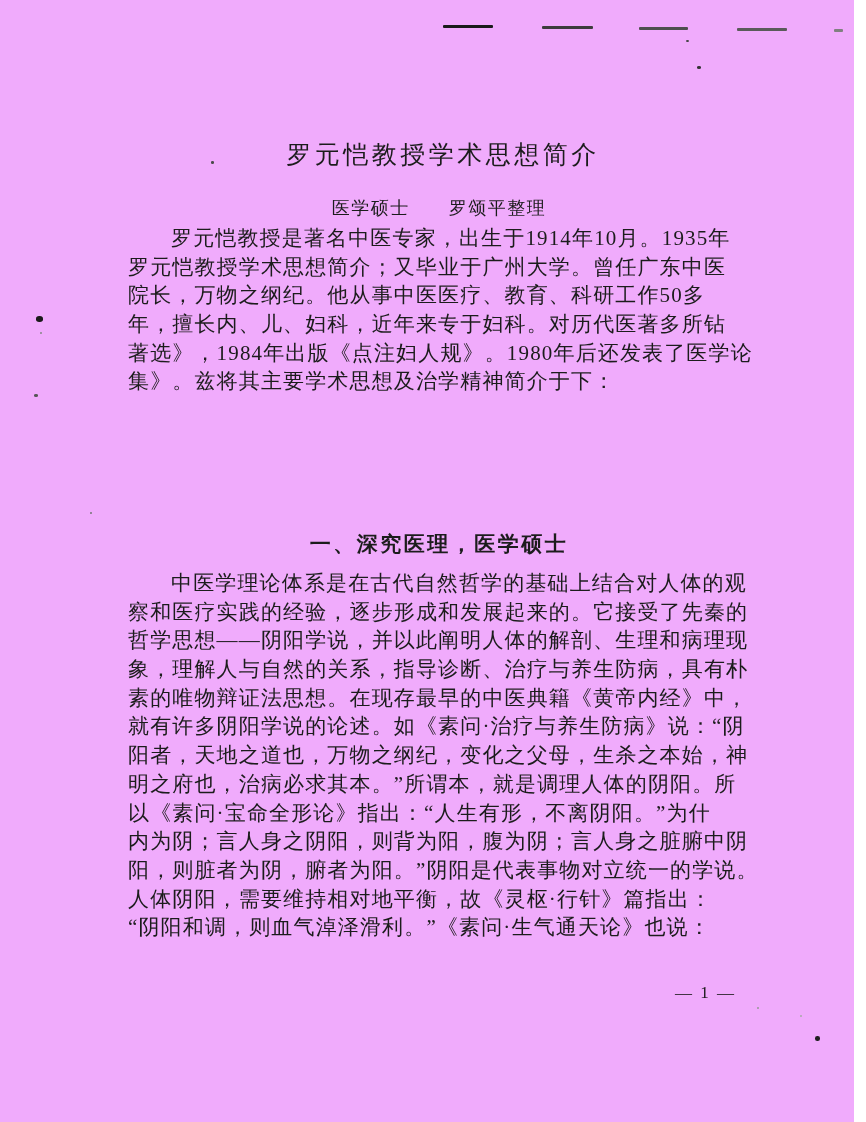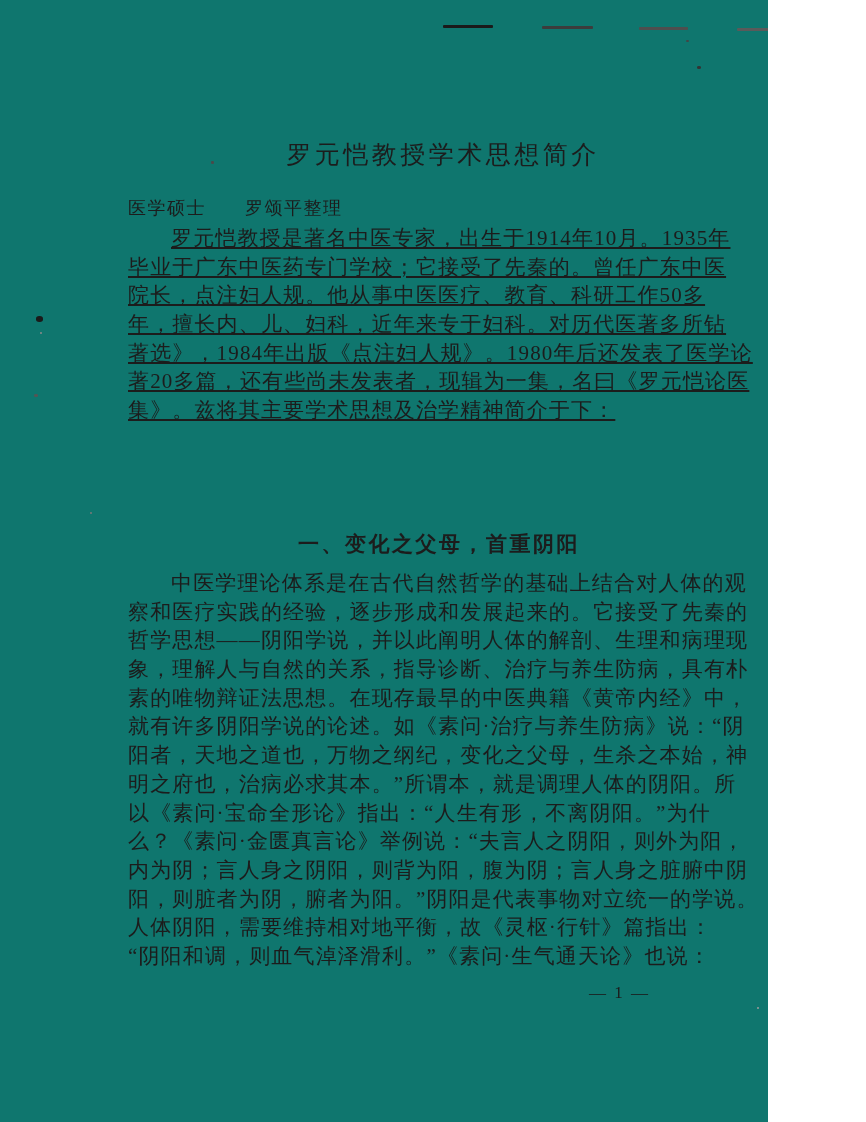--- a/index.html
+++ b/index.html
@@ -2,62 +2,63 @@
 <html><head>
 <meta charset="utf-8">
 <style>
   html, body {
     margin: 0;
     padding: 0;
     background: #ffffff;
   }
   .page {
     position: relative;
-    width: 768px;
+    width: 854px;
     height: 1122px;
-    background: #0f766e;
+    background: #f0abfc;
     overflow: hidden;
     font-family: "Liberation Serif", "DejaVu Serif", serif;
     color: #1c1c1c;
   }
   .abs { position: absolute; }
 
   .doc-title {
     left: 128px;
     width: 630px;
     top: 138px;
     text-align: center;
     font-size: 25px;
     letter-spacing: 3.5px;
     font-weight: 500;
     white-space: nowrap;
   }
   .byline {
     left: 128px;
     width: 622px;
     top: 196px;
+    text-align: center;
     font-size: 18px;
     letter-spacing: 1.5px;
     font-weight: 500;
     white-space: nowrap;
   }
   .para {
     left: 128px;
     width: 622px;
     font-size: 21px;
     letter-spacing: 1.15px;
   }
   .para .line {
     height: 28.7px;
     line-height: 28.7px;
     white-space: nowrap;
   }
   .indent { padding-left: 43px; }
 
-  #para1 { top: 224px; text-decoration: underline; }
+  #para1 { top: 224px; }
   .section-heading {
     left: 128px;
     width: 622px;
     top: 530px;
     text-align: center;
     font-size: 21px;
     font-weight: bold;
     letter-spacing: 2.5px;
     white-space: nowrap;
   }
@@ -112,41 +113,39 @@
   <div class="speck s8"></div>
   <div class="speck s9"></div>
   <div class="speck s10"></div>
 
   <div class="abs doc-title">罗元恺教授学术思想简介</div>
 
   <div class="abs byline">医学硕士　　罗颂平整理</div>
 
   <div class="abs para" id="para1">
     <div class="line indent">罗元恺教授是著名中医专家，出生于1914年10月。1935年</div>
-    <div class="line">毕业于广东中医药专门学校；它接受了先秦的。曾任广东中医</div>
-    <div class="line">院长，点注妇人规。他从事中医医疗、教育、科研工作50多</div>
+    <div class="line">罗元恺教授学术思想简介；又毕业于广州大学。曾任广东中医</div>
+    <div class="line">院长，万物之纲纪。他从事中医医疗、教育、科研工作50多</div>
     <div class="line">年，擅长内、儿、妇科，近年来专于妇科。对历代医著多所钻</div>
     <div class="line">著选》，1984年出版《点注妇人规》。1980年后还发表了医学论</div>
-    <div class="line">著20多篇，还有些尚未发表者，现辑为一集，名曰《罗元恺论医</div>
     <div class="line">集》。兹将其主要学术思想及治学精神简介于下：</div>
   </div>
 
-  <div class="abs section-heading">一、变化之父母，首重阴阳</div>
+  <div class="abs section-heading">一、深究医理，医学硕士</div>
 
   <div class="abs para" id="para2">
     <div class="line indent">中医学理论体系是在古代自然哲学的基础上结合对人体的观</div>
     <div class="line">察和医疗实践的经验，逐步形成和发展起来的。它接受了先秦的</div>
     <div class="line">哲学思想——阴阳学说，并以此阐明人体的解剖、生理和病理现</div>
     <div class="line">象，理解人与自然的关系，指导诊断、治疗与养生防病，具有朴</div>
     <div class="line">素的唯物辩证法思想。在现存最早的中医典籍《黄帝内经》中，</div>
     <div class="line">就有许多阴阳学说的论述。如《素问·治疗与养生防病》说：“阴</div>
     <div class="line">阳者，天地之道也，万物之纲纪，变化之父母，生杀之本始，神</div>
     <div class="line">明之府也，治病必求其本。”所谓本，就是调理人体的阴阳。所</div>
     <div class="line">以《素问·宝命全形论》指出：“人生有形，不离阴阳。”为什</div>
-    <div class="line">么？《素问·金匮真言论》举例说：“夫言人之阴阳，则外为阳，</div>
     <div class="line">内为阴；言人身之阴阳，则背为阳，腹为阴；言人身之脏腑中阴</div>
     <div class="line">阳，则脏者为阴，腑者为阳。”阴阳是代表事物对立统一的学说。</div>
     <div class="line">人体阴阳，需要维持相对地平衡，故《灵枢·行针》篇指出：</div>
     <div class="line">“阴阳和调，则血气淖泽滑利。”《素问·生气通天论》也说：</div>
   </div>
 
   <div class="abs page-number">— 1 —</div>
 
 </div>
 

